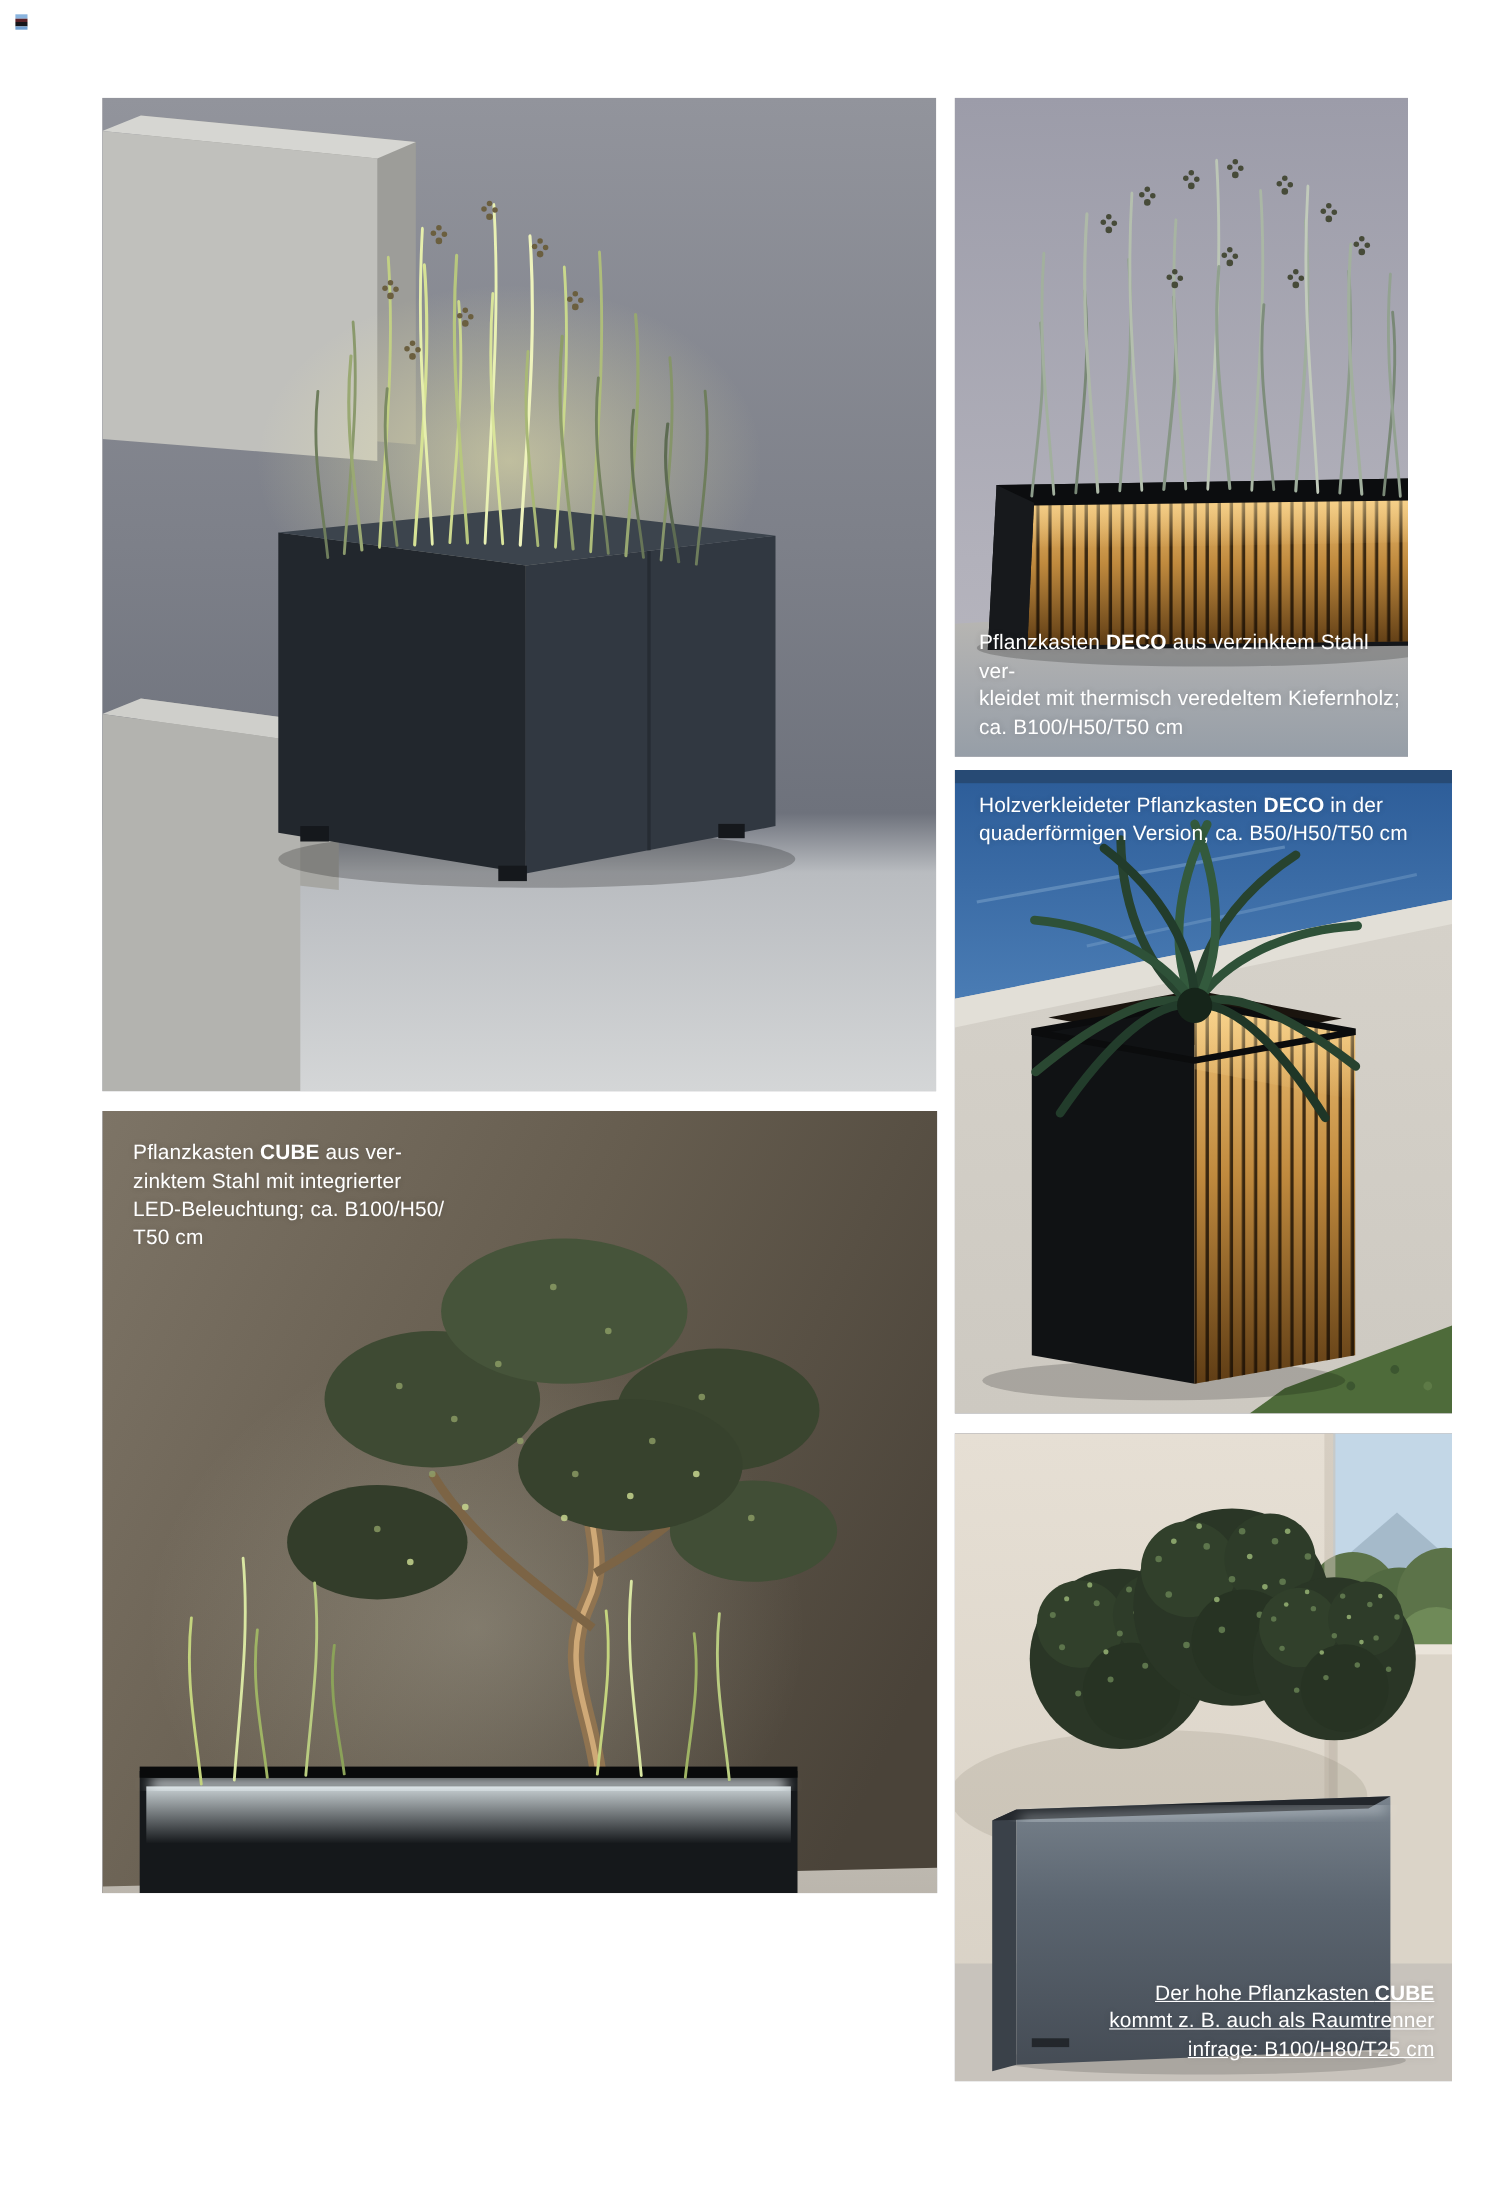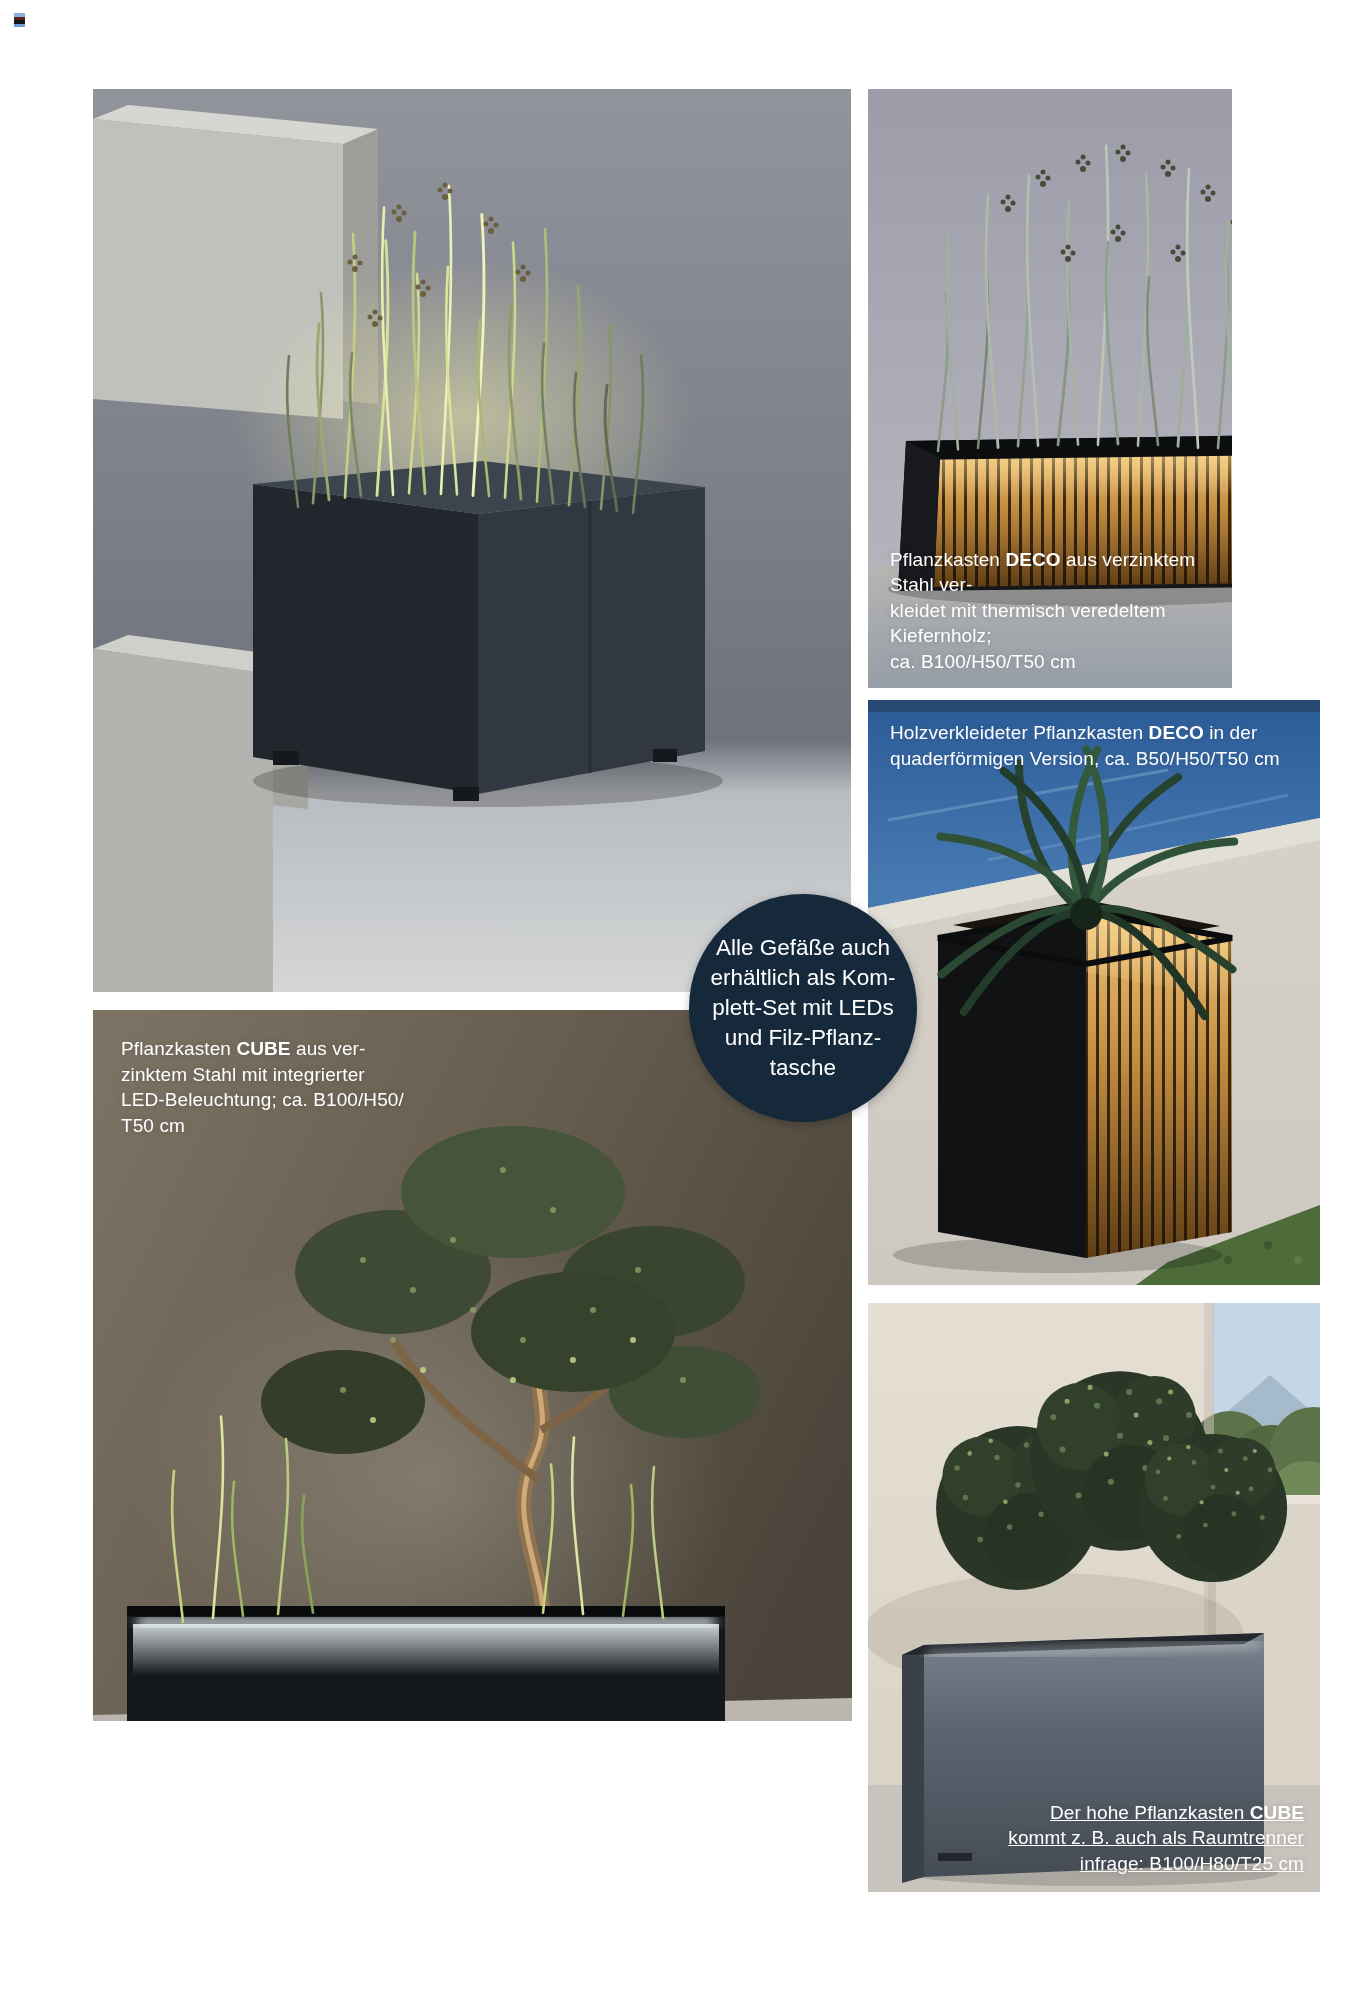--- a/index.html
+++ b/index.html
@@ -115,21 +115,21 @@
           <use href="#sh" transform="translate(306,130)"></use>
         <use href="#sh" transform="translate(352,108)"></use>
           <use href="#sh" transform="translate(398,142)"></use>
         <use href="#sh" transform="translate(330,205)"></use>
           <use href="#sh" transform="translate(282,235)"></use>
         <use href="#sh" transform="translate(430,190)"></use>
       </g>
     </svg>
   </figure>
 
-  <figure class="photo" style="left:868px;top:89px;width:364px;height:599px;">
+  <figure class="photo" style="left:868px;top:89px;width:412px;height:599px;">
     <svg width="452" height="599" viewBox="0 0 452 599">
       <defs>
         <linearGradient id="sky2" x1="0" y1="0" x2="0" y2="1">
           <stop offset="0" stop-color="#9c9ca9"></stop>
             <stop offset=".7" stop-color="#b2b1bb"></stop>
           <stop offset="1" stop-color="#b8b7bf"></stop>
         </linearGradient>
         <linearGradient id="gnd2" x1="0" y1="0" x2="0" y2="1">
           <stop offset="0" stop-color="#bdbab4"></stop>
             <stop offset=".55" stop-color="#a7aaae"></stop>
@@ -425,24 +425,15 @@
       <line x1="60" y1="352" x2="392" y2="340" stroke="#f4fbff" stroke-width="4" filter="url(#blur6)" opacity=".9"></line>
       <rect x="70" y="550" width="34" height="8" fill="#23272c"></rect>
     </svg>
     <figcaption class="cap right" style="right:16px;bottom:16px;">
       <span>Der hohe Pflanzkasten </span><b>CUBE</b><br>
       <span>kommt z. B. auch als Raumtrenner</span><br>
       <span>infrage: B100/H80/T25 cm</span>
     </figcaption>
   </figure>
 
-  <div class="badge">
-    <div>
-      <span>Alle Gefäße auch</span><br>
-      <span>erhältlich als Kom-</span><br>
-      <span>plett-Set mit LEDs</span><br>
-      <span>und Filz-Pflanz-</span><br>
-      <span>tasche</span>
-    </div>
-  </div>
 
 
 </div>
 
 </body></html>

